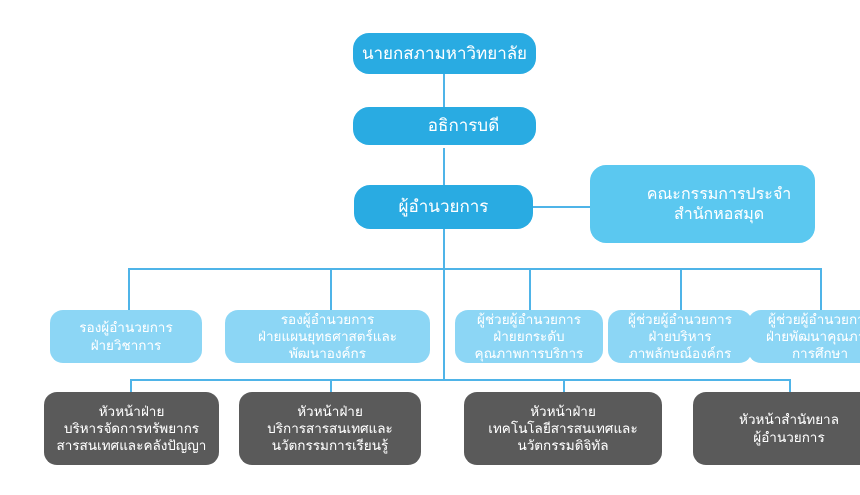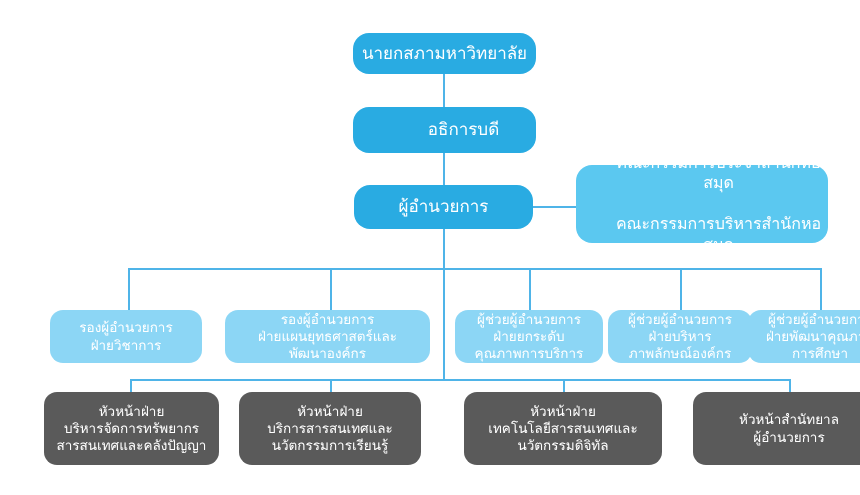--- a/index.html
+++ b/index.html
@@ -82,28 +82,27 @@
 
   <div class="conn conn-h" style="left:94px; top:379px; width:660px;"></div>
 
   <div class="conn conn-v" style="left:94px; top:379px; height:14px;"></div>
   <div class="conn conn-v" style="left:294px; top:379px; height:14px;"></div>
   <div class="conn conn-v" style="left:527px; top:379px; height:14px;"></div>
   <div class="conn conn-v" style="left:753px; top:379px; height:14px;"></div>
 
   <div class="node node-top" style="left:317px; top:33px; width:183px; height:41px;">นายกสภามหาวิทยาลัย</div>
 
-  <div class="node node-top" style="left:317px; top:107px; width:183px; height:46px;padding-left:44px;">อธิการบดี</div>
+  <div class="node node-top" style="left:317px; top:107px; width:183px; height:38px;padding-left:44px;">อธิการบดี</div>
 
   <div class="node node-top" style="left:318px; top:185px; width:179px; height:44px;">ผู้อำนวยการ</div>
 
-  <div class="node node-side" style="left:540px; top:165px; width:252px; height:78px;padding-left:39px;">
+  <div class="node node-side" style="left:554px; top:165px; width:225px; height:78px;padding-left:39px;">
     <div>
       <div>คณะกรรมการประจำสำนักหอสมุด</div>
-      <div>คณะกรรมการบริหารสำนักหอสมุด</div>
     </div>
   </div>
 
   <div class="node node-mid" style="left:14px; top:310px; width:152px; height:53px;">รองผู้อำนวยการ
 ฝ่ายวิชาการ</div>
   <div class="node node-mid" style="left:189px; top:310px; width:205px; height:53px;">รองผู้อำนวยการ
 ฝ่ายแผนยุทธศาสตร์และ
 พัฒนาองค์กร</div>
   <div class="node node-mid" style="left:419px; top:310px; width:148px; height:53px;">ผู้ช่วยผู้อำนวยการ
 ฝ่ายยกระดับ

